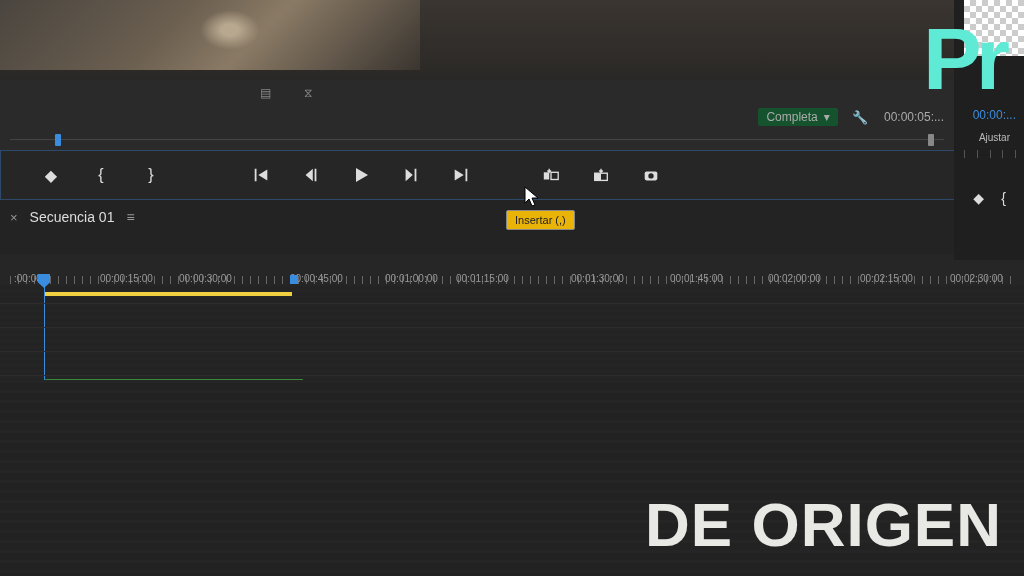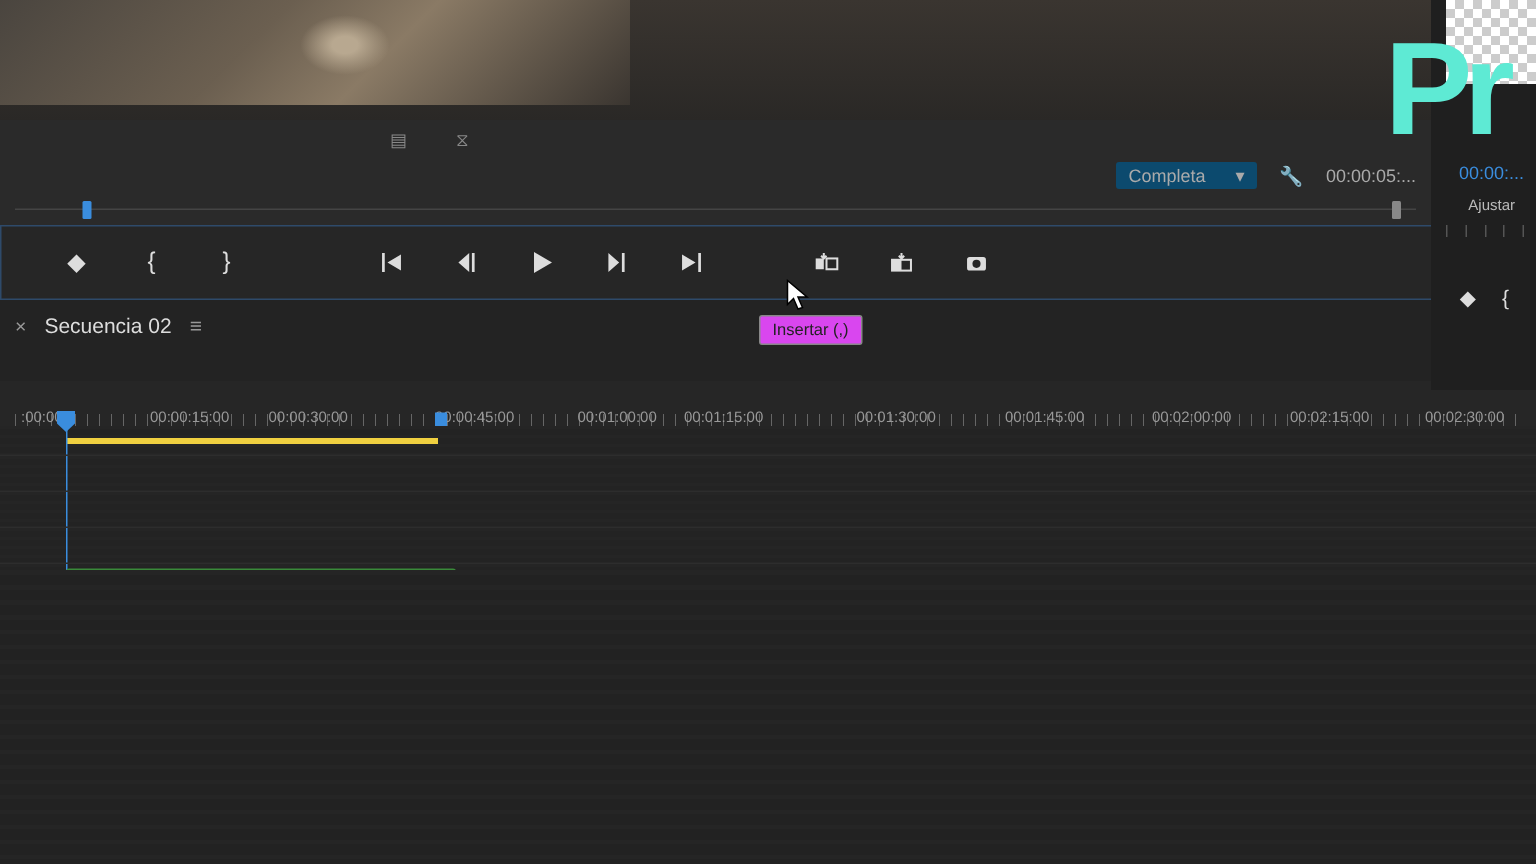--- a/index.html
+++ b/index.html
@@ -9,40 +9,40 @@
 .preview-area { height: 80px; background: linear-gradient(180deg, #3a3530 0%, #2a2826 100%); position: relative; overflow: hidden; }
 .preview-thumb { position: absolute; left: 0; top: 0; width: 420px; height: 70px; background: linear-gradient(135deg, #4a453f 0%, #6b5f50 40%, #8a7a65 60%, #3a3530 100%); }
 .preview-thumb::after { content: ''; position: absolute; left: 200px; top: 10px; width: 60px; height: 40px; background: radial-gradient(ellipse, #b8a890 20%, transparent 70%); border-radius: 50%; }
 
 
 .marker-row { height: 24px; background: #2a2a2a; display: flex; align-items: center; padding-left: 260px; gap: 30px; }
 .marker-icon { width: 14px; height: 12px; color: #888; font-size: 12px; }
 
 
 .res-row { height: 26px; background: #2a2a2a; display: flex; align-items: center; justify-content: flex-end; padding-right: 80px; gap: 15px; font-size: 12px; color: #aaa; }
-.res-dropdown { background: #0c4a6e; padding: 2px 8px; border-radius: 2px; display: flex; align-items: center; gap: 20px; }
+.res-dropdown { background: #14532d; padding: 2px 8px; border-radius: 2px; display: flex; align-items: center; gap: 6px; }
 .wrench { font-size: 13px; }
 
 
 .thin-strip { height: 20px; background: #2a2a2a; position: relative; }
 .thin-strip .in-marker { position: absolute; left: 55px; top: 4px; width: 6px; height: 12px; background: #3a8dde; border-radius: 1px; }
 .thin-strip .out-marker { position: absolute; right: 90px; top: 4px; width: 6px; height: 12px; background: #888; border-radius: 1px; }
 .thin-strip .line { position: absolute; left: 10px; right: 80px; top: 9px; height: 1px; background: #444; }
 
 
 .transport { height: 50px; background: #262626; border: 1px solid #2e4a6a; display: flex; align-items: center; padding: 0 40px; gap: 30px; position: relative; }
 .tbtn { width: 20px; height: 20px; color: #ddd; display: flex; align-items: center; justify-content: center; cursor: pointer; font-size: 16px; }
 .tbtn svg { width: 18px; height: 18px; fill: #ddd; }
 .tbtn.play svg { width: 20px; height: 20px; }
 .transport .plus { position: absolute; right: 30px; color: #aaa; font-size: 20px; }
 
 
 .cursor { position: absolute; left: 524px; top: 186px; z-index: 100; }
 .cursor svg { width: 18px; height: 22px; }
-.tooltip { position: absolute; left: 506px; top: 210px; background: #d946ef; color: #222; font-size: 11px; padding: 3px 8px; border: 1px solid #888; border-radius: 2px; z-index: 99; }
+.tooltip { position: absolute; left: 506px; top: 210px; background: #eab308; color: #222; font-size: 11px; padding: 3px 8px; border: 1px solid #888; border-radius: 2px; z-index: 99; }
 
 
 .seq-tab-row { height: 34px; background: #232323; display: flex; align-items: center; padding-left: 10px; gap: 12px; font-size: 14px; color: #ddd; }
 .seq-close { font-size: 13px; color: #999; }
 .seq-menu { font-size: 14px; color: #999; }
 
 
 .ruler-row { height: 30px; background: #262626; display: flex; align-items: flex-end; padding-left: 10px; position: relative; font-size: 10px; color: #999; margin-top: 20px; }
 .ruler-tick { position: absolute; bottom: 0; font-size: 10px; }
 .ruler-marks { position: absolute; left: 10px; right: 10px; bottom: 0; height: 8px; background: repeating-linear-gradient(90deg, #666 0, #666 1px, transparent 1px, transparent 8px); }
@@ -164,21 +164,21 @@
 
 <div class="cursor">
   <svg viewBox="0 0 18 22">
       <path d="M1 1l0 16 4-4 3 7 3-1-3-7 6 0z" fill="#fff" stroke="#000" stroke-width="1"></path>
     </svg>
 </div>
 <div class="tooltip">Insertar (,)</div>
 
 <div class="seq-tab-row">
   <span class="seq-close">×</span>
-  <span>Secuencia 02</span>
+  <span>Secuencia 01</span>
   <span class="seq-menu">≡</span>
 </div>
 
 <div class="ruler-row">
   <div class="ruler-marks"></div>
   <span class="ruler-tick" style="left:14px">:00:00</span>
   <span class="ruler-tick" style="left:100px">00:00:15:00</span>
   <span class="ruler-tick" style="left:179px">00:00:30:00</span>
   <span class="ruler-tick" style="left:290px">00:00:45:00</span>
   <span class="ruler-tick" style="left:385px">00:01:00:00</span>
@@ -233,13 +233,14 @@
     <span class="dot"></span>
     <span class="dot"></span>
     <span class="dot"></span>
 </div>
 <span class="right-mark">◆</span>
 <span class="right-brace">{</span>
 
 <div class="pr-logo">Pr</div>
 
 <div class="overlay-text">
+  <div class="ot3">DE ORIGEN</div>
 </div>
 
 </body></html>

